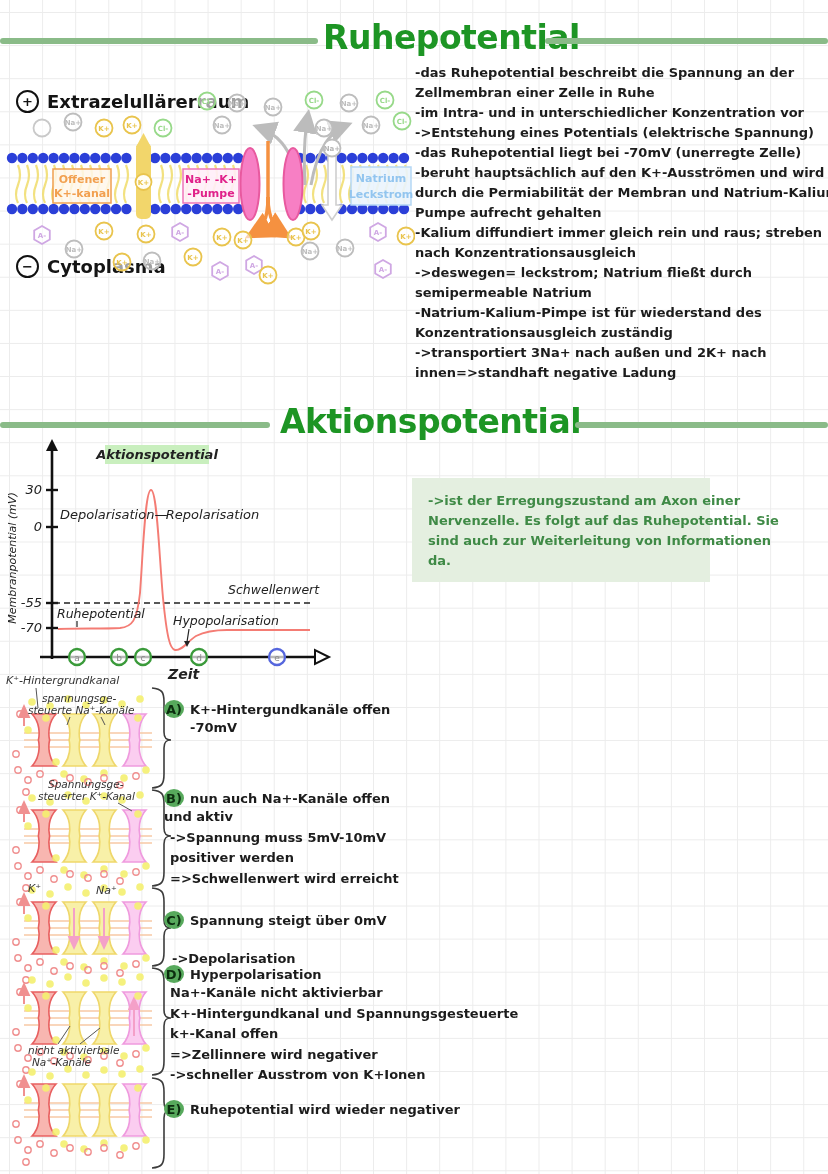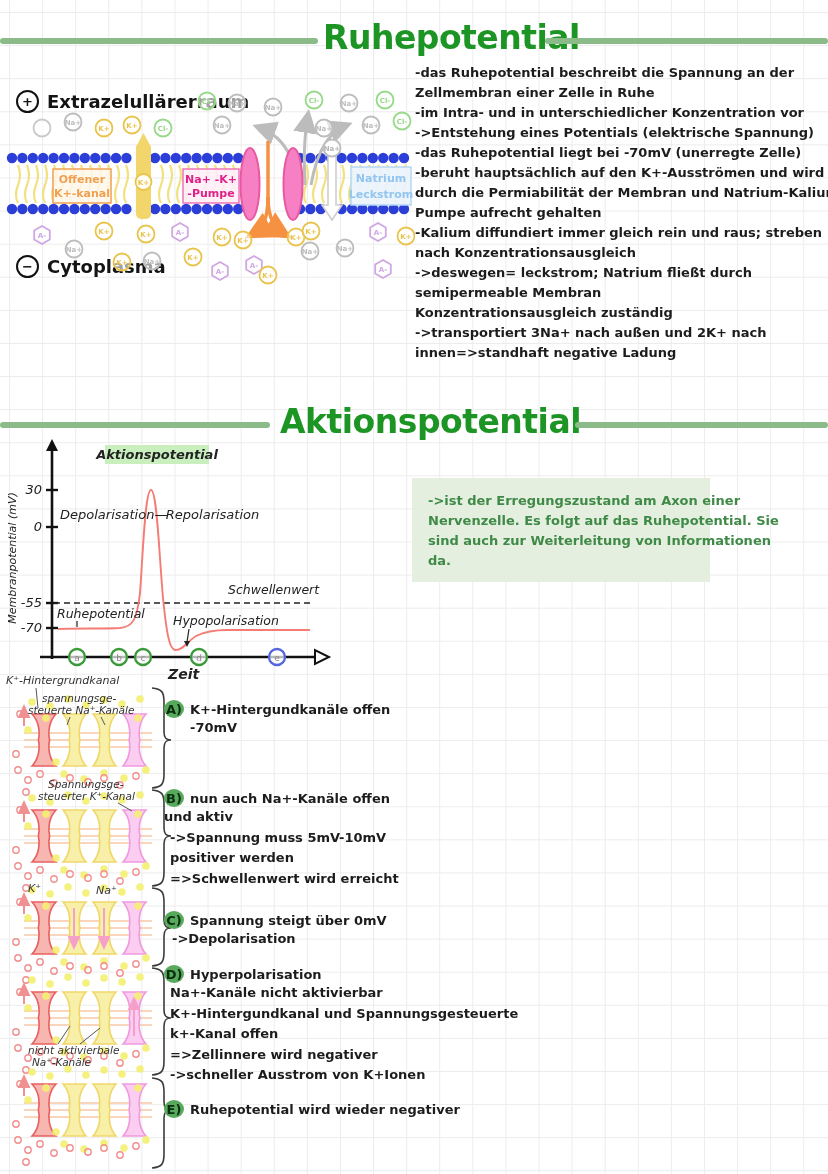--- a/index.html
+++ b/index.html
@@ -339,21 +339,22 @@
       <div class="note-line">Zellmembran einer Zelle in Ruhe</div>
       <div class="note-line">-im Intra- und  in unterschiedlicher Konzentration vor</div>
       <div class="note-line">-&gt;Entstehung eines Potentials (elektrische Spannung)</div>
       <div class="note-line">-das Ruhepotential liegt bei -70mV (unerregte Zelle)</div>
       <div class="note-line">-beruht hauptsächlich auf den K+-Ausströmen und wird</div>
       <div class="note-line">durch die Permiabilität der Membran und Natrium-Kalium-</div>
       <div class="note-line">Pumpe aufrecht gehalten</div>
       <div class="note-line">-Kalium diffundiert immer gleich rein und raus; streben</div>
       <div class="note-line">nach Konzentrationsausgleich</div>
       <div class="note-line">-&gt;deswegen= leckstrom; Natrium fließt durch</div>
-      <div class="note-line">semipermeable Membran</div>
+      <div class="note-line">semipermeable Natrium</div>
+      <div class="note-line">-Natrium-Kalium-Pimpe ist für wiederstand des</div>
       <div class="note-line">Konzentrationsausgleich zuständig</div>
       <div class="note-line">-&gt;transportiert 3Na+ nach außen und 2K+ nach</div>
       <div class="note-line">innen=&gt;standhaft negative Ladung</div>
     </div>
 
   <div class="divider" style="left:0;top:422px;width:270px;"></div>
   <div class="big-title" style="left:280px;top:402px;">Aktionspotential</div>
   <div class="divider" style="left:575px;top:422px;width:253px;"></div>
 
   <svg id="graph-svg" style="position:absolute;left:2px;top:433px;" width="340" height="260" viewBox="0 0 340 260">
@@ -731,21 +732,21 @@
         <div class="step-rest" style="padding-left: 0;">und aktiv</div>
         <div class="step-rest" style="padding-left: 6px;">-&gt;Spannung muss 5mV-10mV</div>
         <div class="step-rest" style="padding-left: 6px;">positiver werden</div>
         <div class="step-rest" style="padding-left: 6px;">=&gt;Schwellenwert wird erreicht</div>
       </div>
       <div class="step" style="top: 911px;">
         <div class="step-first">
           <span class="badge">C)</span>
           <span class="step-text">Spannung steigt über 0mV</span>
         </div>
-        <div class="step-rest" style="padding-left: 8px;">-&gt;Depolarisation</div>
+        <div class="step-rest" style="padding-left: 8px; margin-top: 20px;">-&gt;Depolarisation</div>
       </div>
       <div class="step" style="top: 965px;">
         <div class="step-first">
           <span class="badge">D)</span>
           <span class="step-text">Hyperpolarisation</span>
         </div>
         <div class="step-rest" style="padding-left: 6px;">Na+-Kanäle nicht aktivierbar</div>
         <div class="step-rest" style="padding-left: 6px;">K+-Hintergundkanal und Spannungsgesteuerte</div>
         <div class="step-rest" style="padding-left: 6px;">k+-Kanal offen</div>
         <div class="step-rest" style="padding-left: 6px;">=&gt;Zellinnere wird negativer</div>

